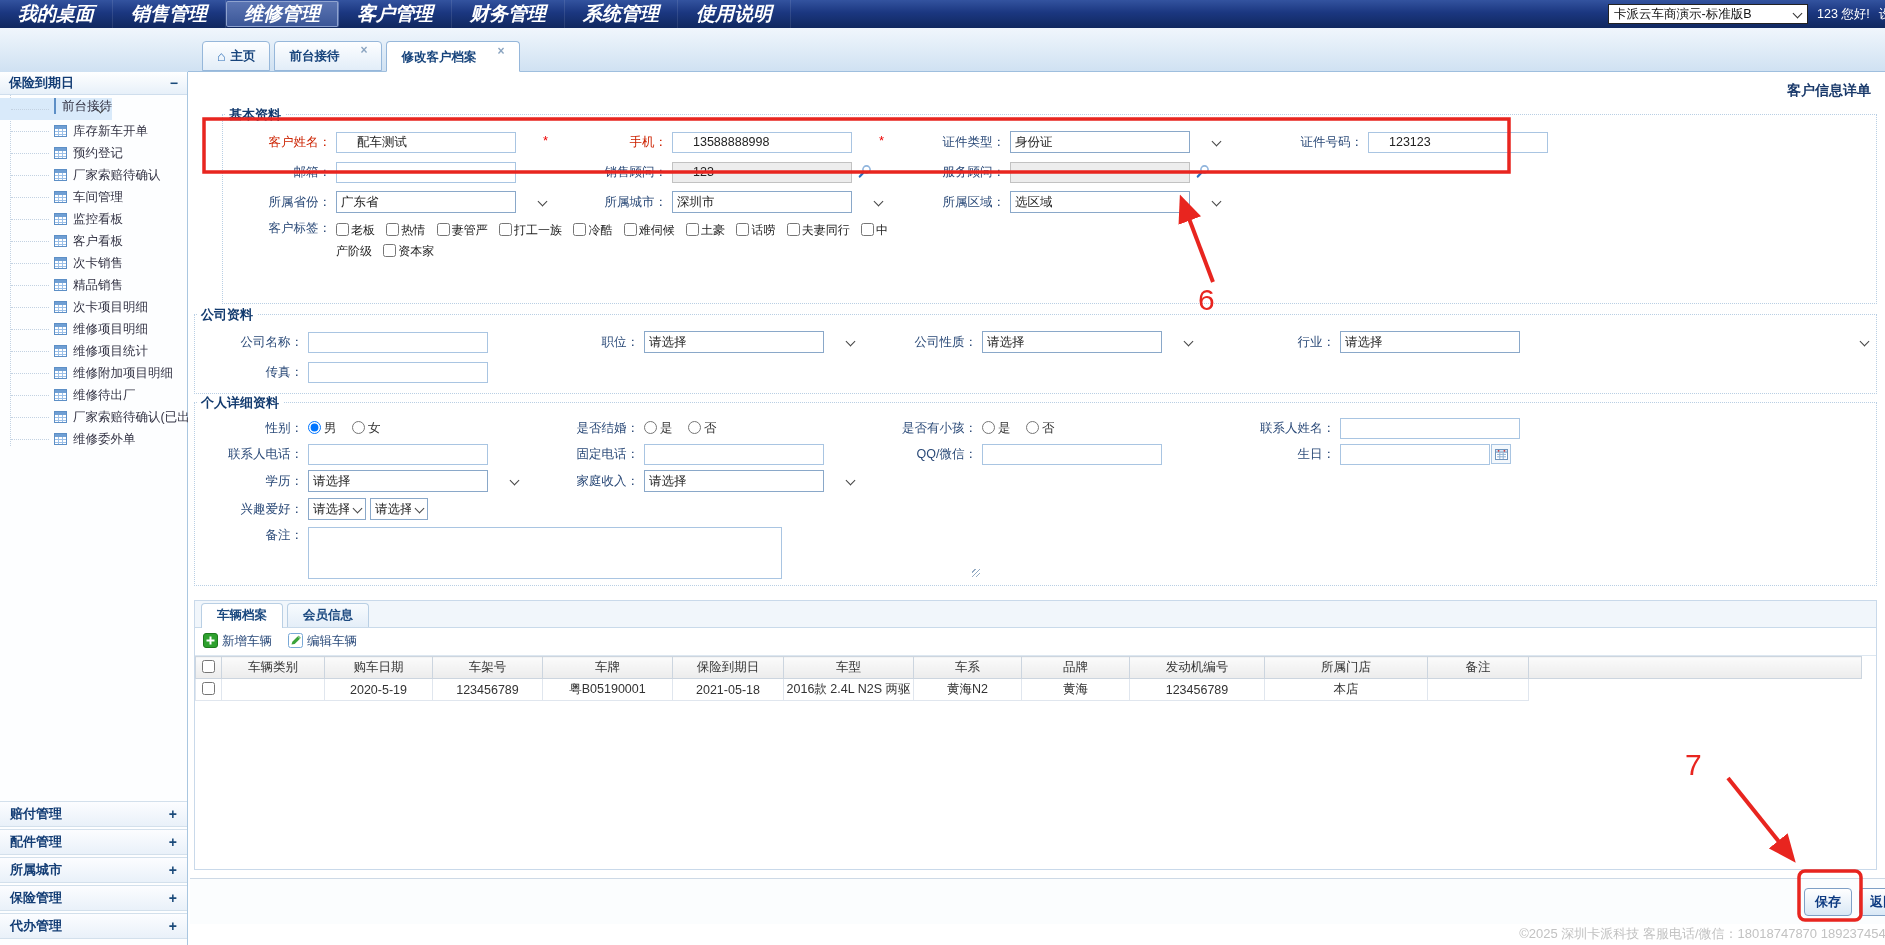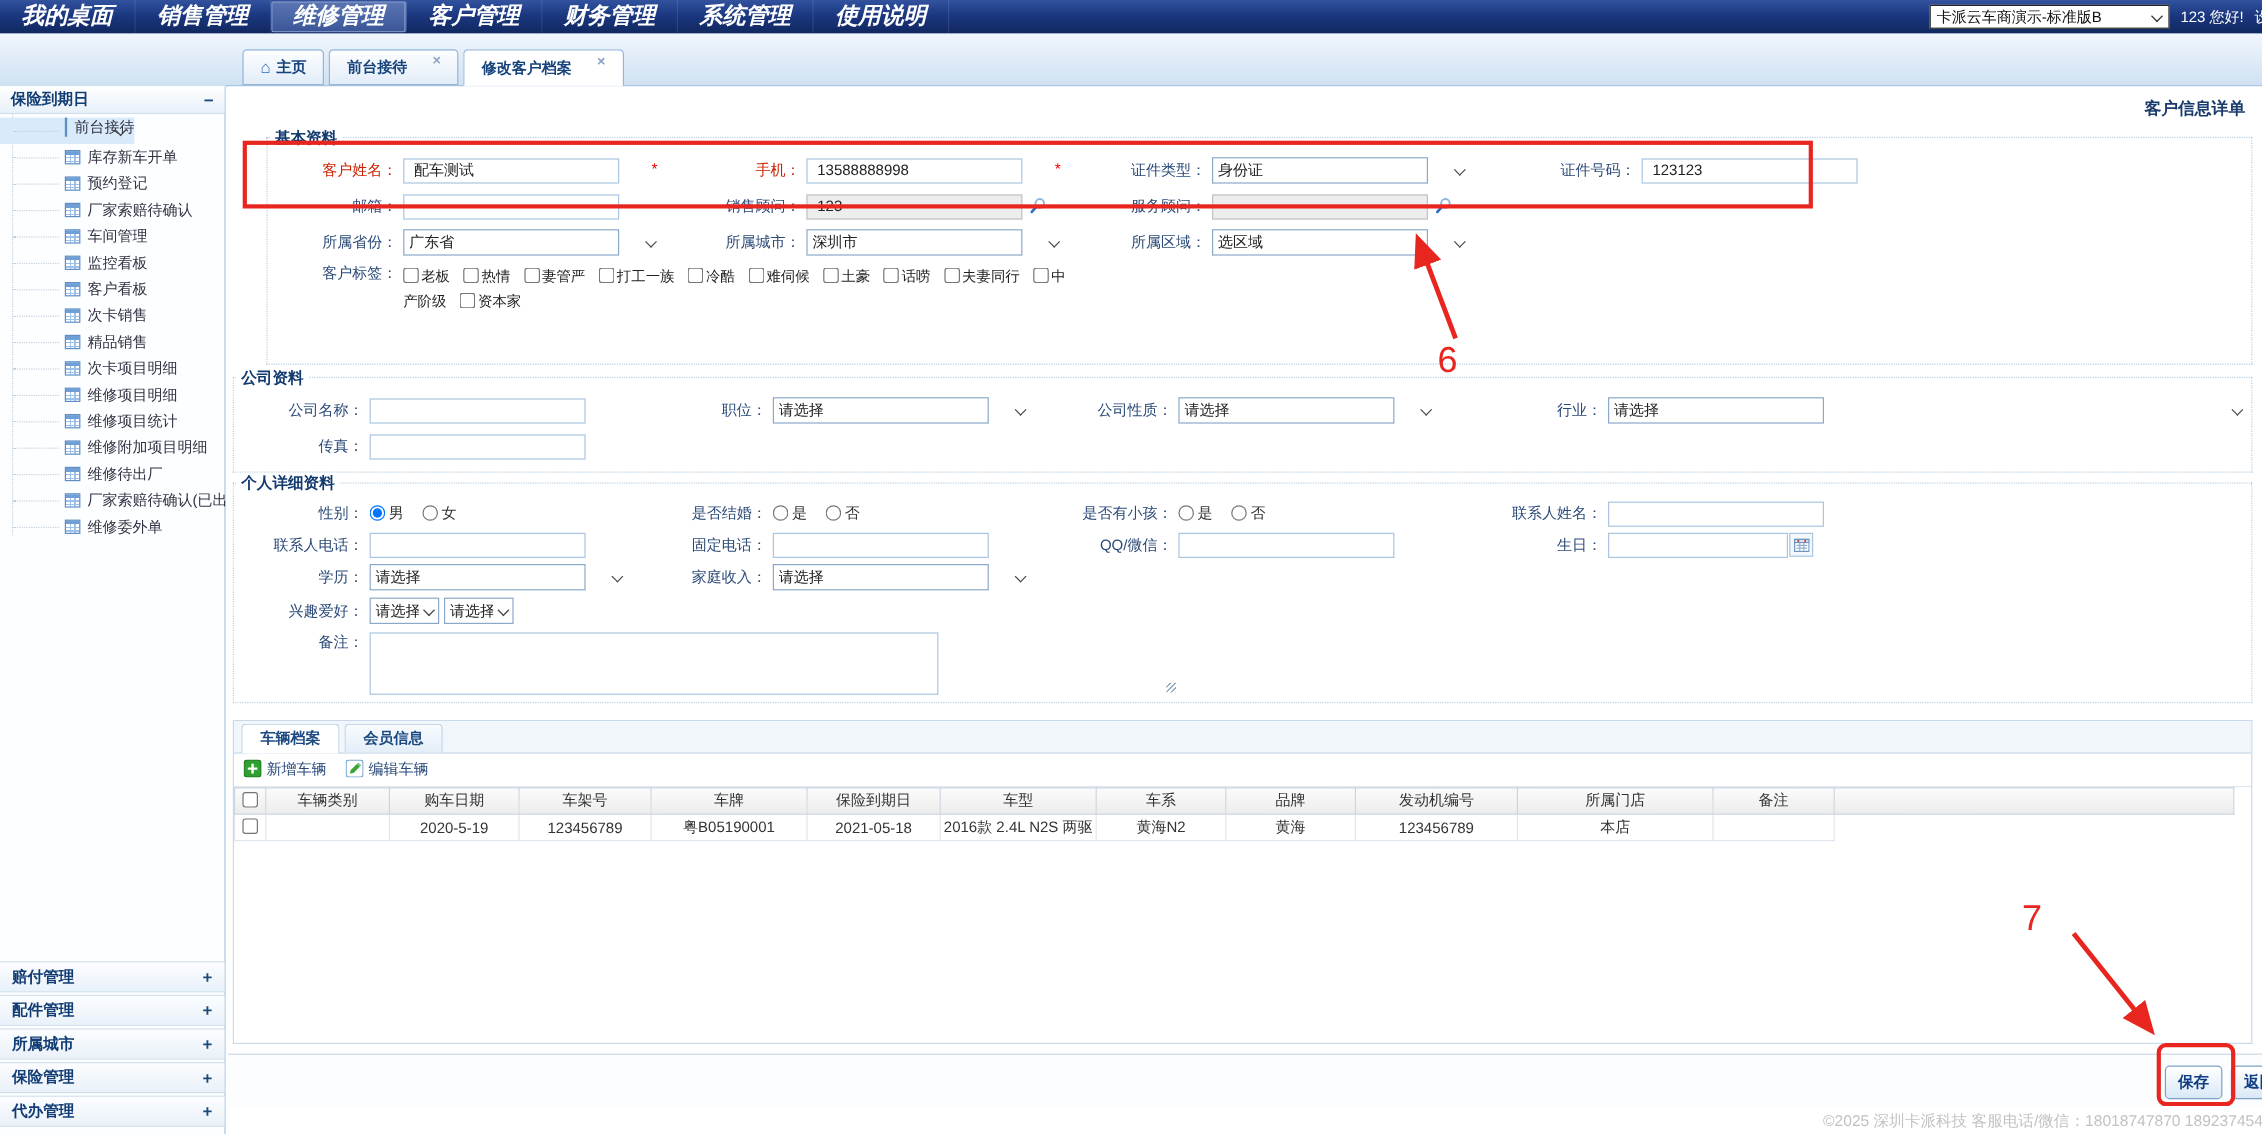--- a/index.html
+++ b/index.html
@@ -63,21 +63,21 @@
   .fs > .legend { position:absolute; top:-9px; left:2px; background:#fff; padding:0 4px; font-weight:bold; font-size:13px; color:#123a6e; }
   .fs1 { height:190px;margin-left:32px; }
   .fs2 { height:80px; margin-top:10px; }
   .fs3 { height:184px; margin-top:8px; }
 
   .frow { display:grid; grid-template-columns:113px 218px 118px 218px 120px 218px 140px 1fr; align-items:center; min-height:30px; }
   .frow.h26 { min-height:26px; } .frow.h28 { min-height:28px; } .frow.h36 { min-height:36px; }
   .lab { text-align:right; padding-right:5px; color:#2b4a78; font-size:12.5px; white-space:nowrap; }
   .lab.req { color:#cc2200; }
   .iw { position:relative; display:inline-flex; align-items:center; }
-  input.txt { width:180px; height:21px; border:1px solid #a9c5e2; font-size:12.5px; padding:0 8px; background:#fff; color:#222;
+  input.txt { width:180px; height:21px; border:1px solid #a9c5e2; font-size:12.5px; padding:0 20px; background:#fff; color:#222;
     font-family:inherit; }
   input.txt.ro { background:#ededed; border-color:#c2c2c2; }
   .star { position:absolute; right:6px; top:1px; color:#e00; font-size:13px; }
   .sel { position:relative; display:inline-block; }
   .sel select { appearance:none; -webkit-appearance:none; width:180px; height:22px; border:1px solid #8aa8c9;
     background:#fff; font-size:12.5px; padding:0 20px 0 4px; color:#222; font-family:inherit; }
   .sel::after { content:""; position:absolute; right:8px; top:7px; width:6px; height:6px;
     border-right:1.8px solid #444; border-bottom:1.8px solid #444; transform:rotate(45deg); pointer-events:none; }
   .sel.small select { width:58px; padding-right:16px; }
   .sel.small::after { right:5px; }

